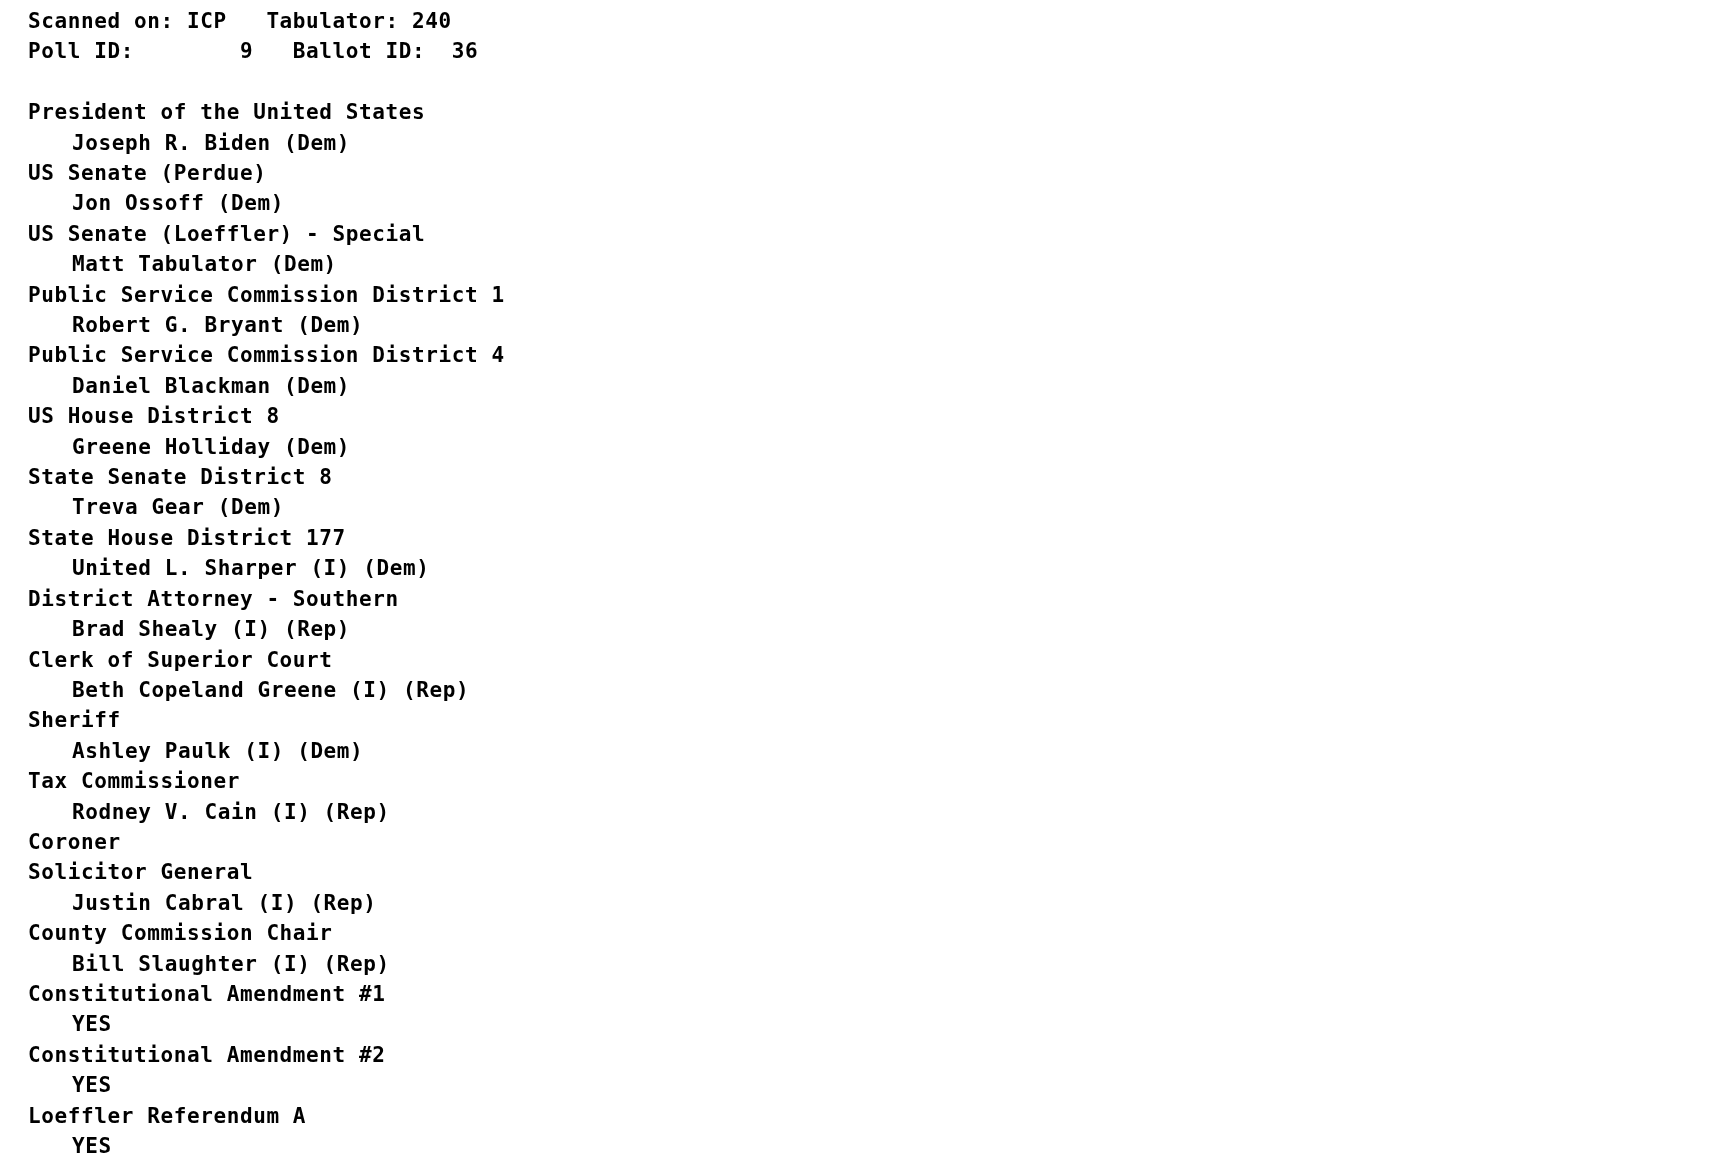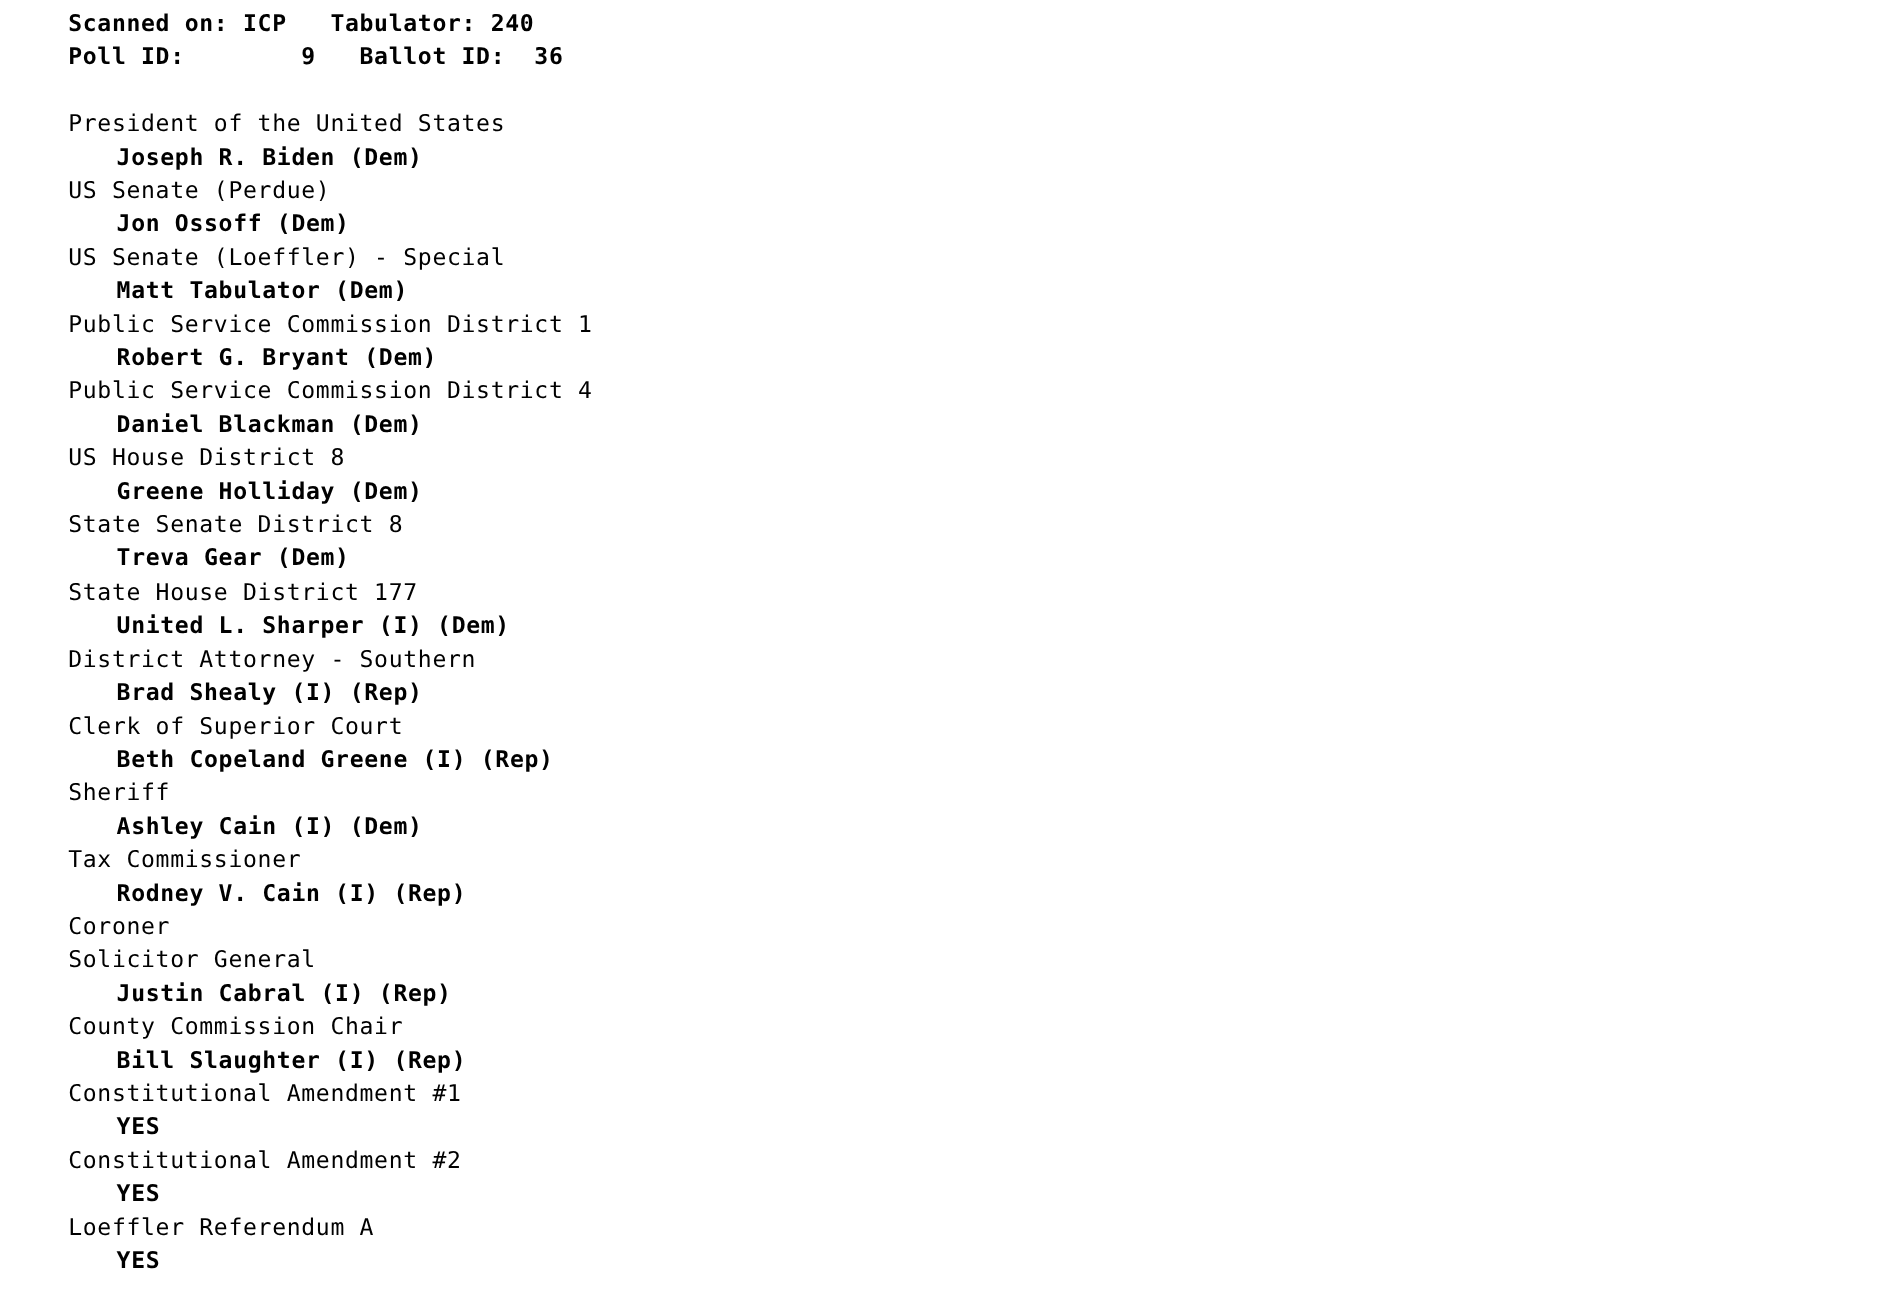--- a/index.html
+++ b/index.html
@@ -17,30 +17,29 @@
   .ballot-sheet {
     padding: 6px 0 0 28px;
     box-sizing: border-box;
   }
   .line {
     font-size: 21px;
     line-height: 30.4px;
     white-space: pre;
     letter-spacing: 0.6px;
     font-weight: 700;
-    margin-left: 34px;
   }
   .header-block {
     margin-bottom: 0;
   }
   .spacer {
     height: 30.4px;
   }
   .contest-name {
-    font-weight: 400;
+    font-weight: 700;
   }
   .selection {
     font-weight: 700;
     padding-left: 44px;
   }
 </style>
 </head>
 <body>
 
 <div class="ballot-sheet">
@@ -67,21 +66,21 @@
       <div class="line selection">Greene Holliday (Dem)</div>
       <div class="line contest-name">State Senate District 8</div>
       <div class="line selection">Treva Gear (Dem)</div>
       <div class="line contest-name">State House District 177</div>
       <div class="line selection">United L. Sharper (I) (Dem)</div>
       <div class="line contest-name">District Attorney - Southern</div>
       <div class="line selection">Brad Shealy (I) (Rep)</div>
       <div class="line contest-name">Clerk of Superior Court</div>
       <div class="line selection">Beth Copeland Greene (I) (Rep)</div>
       <div class="line contest-name">Sheriff</div>
-      <div class="line selection">Ashley Cain (I) (Dem)</div>
+      <div class="line selection">Ashley Paulk (I) (Dem)</div>
       <div class="line contest-name">Tax Commissioner</div>
       <div class="line selection">Rodney V. Cain (I) (Rep)</div>
       <div class="line contest-name">Coroner</div>
       <div class="line contest-name">Solicitor General</div>
       <div class="line selection">Justin Cabral (I) (Rep)</div>
       <div class="line contest-name">County Commission Chair</div>
       <div class="line selection">Bill Slaughter (I) (Rep)</div>
       <div class="line contest-name">Constitutional Amendment #1</div>
       <div class="line selection">YES</div>
       <div class="line contest-name">Constitutional Amendment #2</div>

